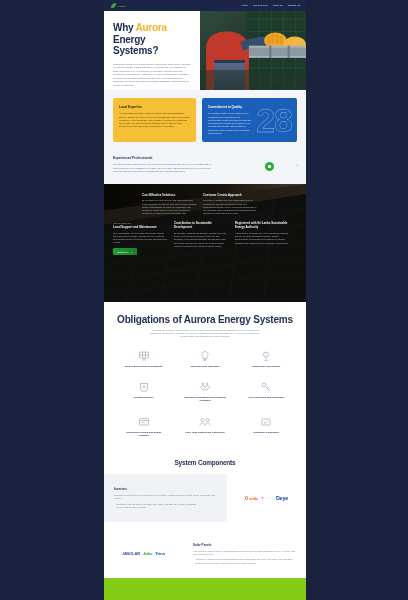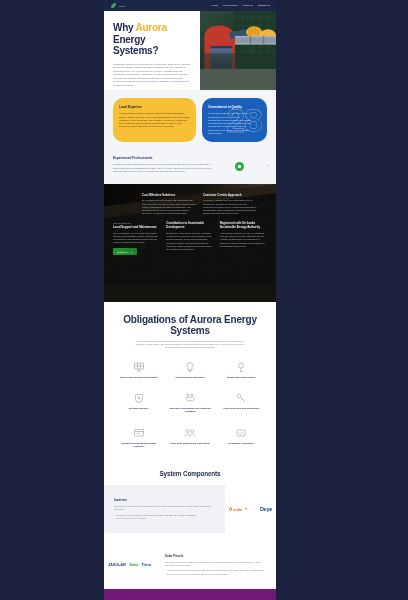--- a/index.html
+++ b/index.html
@@ -4,21 +4,21 @@
 <style>
   * { box-sizing: border-box; margin:0; padding:0; }
   html,body { width:408px; height:600px; overflow:hidden; }
   body {
     background:#1a2240;
     font-family:"Liberation Sans", sans-serif;
     font-size:3px;
     color:#1f2a4a;
   }
   .page { width:408px; height:600px; position:relative; }
-  .canvas { position:absolute; left:104px; top:0; width:172px; height:600px; background:#701a75; overflow:hidden; }
+  .canvas { position:absolute; left:104px; top:0; width:202px; height:600px; background:#84cc16; overflow:hidden; }
 
   
   .nav { height:11px; background:#1c2547; display:flex; align-items:center; padding:0 6px; }
   .logo { display:flex; align-items:center; gap:1px; }
   .logo-mark { width:7px; height:7px; position:relative; }
   .logo-mark svg { display:block; }
   .logo-text { font-size:2.2px; color:#5cc46a; letter-spacing:.1px; font-weight:bold; }
   .nav-links { margin-left:auto; display:flex; gap:5px; align-items:center; }
   .nav-links a { color:#e9ecf5; font-size:2.4px; text-decoration:none; letter-spacing:.05px; }
 
@@ -26,21 +26,21 @@
   .hero { display:flex; height:79px; background:#fff; }
   .hero-left { width:96px; padding:11px 9px 0 9px; background:#fff; }
   .hero-h1 { font-size:10px; line-height:11.5px; font-weight:bold; color:#202b52; letter-spacing:-.25px; }
   .hero-h1 .accent { color:#f3b229; }
   .hero-p { margin-top:6px; font-size:2.3px; line-height:3.6px; color:#6a7290; }
   .hero-right { flex:1; position:relative; overflow:hidden; background:#4d5a52; }
   .hero-img { position:absolute; inset:0; }
 
   
   .cards-band { background:#f4f5f9; padding:8px 9px 12px 9px; display:flex; gap:6px; }
-  .card { border-radius:10px; padding:7px 6px; position:relative; overflow:hidden; }
+  .card { border-radius:2px; padding:7px 6px; position:relative; overflow:hidden; }
   .card-yellow { width:83px; background:#f7bf35; }
   .card-blue { flex:1; background:#1a5fba; color:#fff; }
   .card h3 { font-size:3.1px; line-height:4.2px; font-weight:bold; margin-bottom:3px; }
   .card-yellow h3 { color:#2a2a2a; }
   .card p { font-size:2.2px; line-height:3.3px; }
   .card-yellow p { color:#4b3d10; }
   .card-blue p { color:#d4e3f7; width:44px; }
   .big-num { position:absolute; right:5px; top:5px; font-size:34px; line-height:34px; font-weight:bold;
              color:transparent; -webkit-text-stroke:.35px rgba(255,255,255,.55); letter-spacing:-1px; }
 

